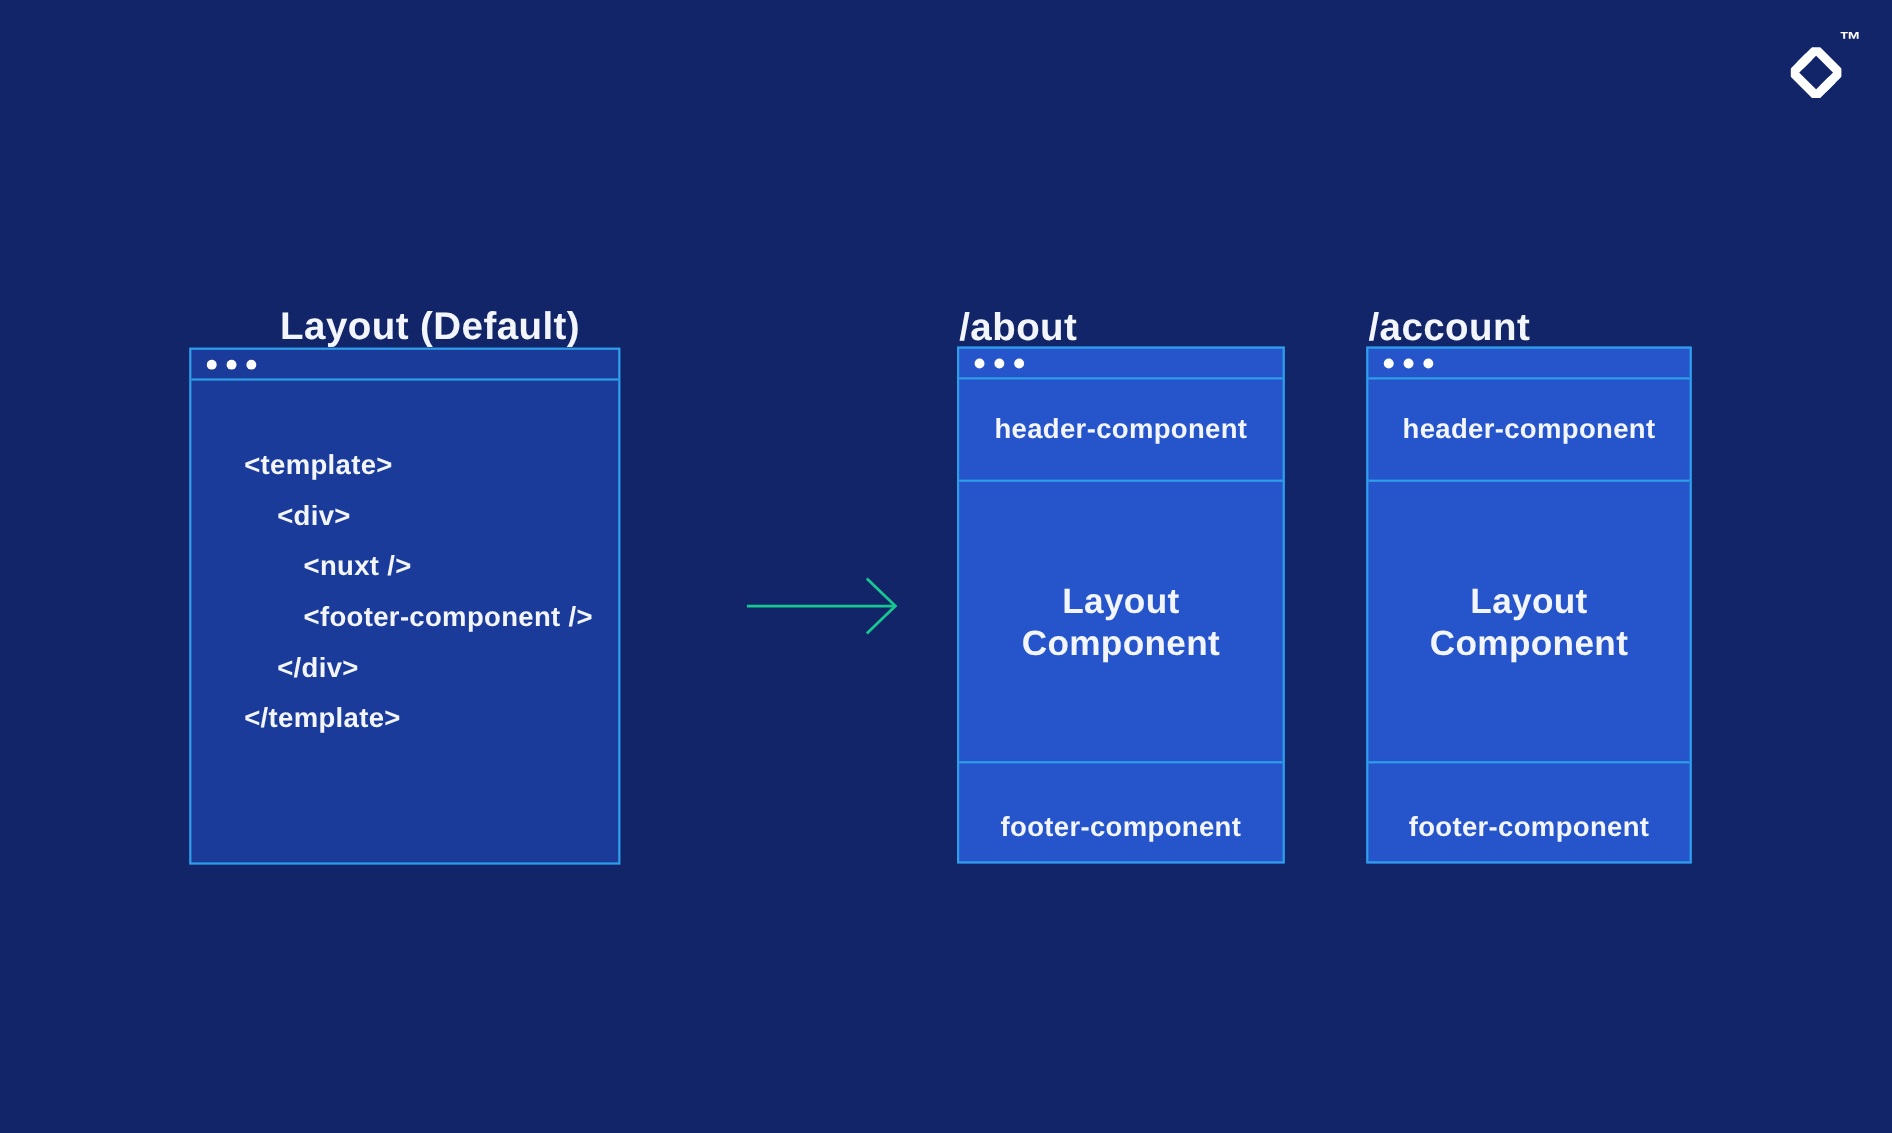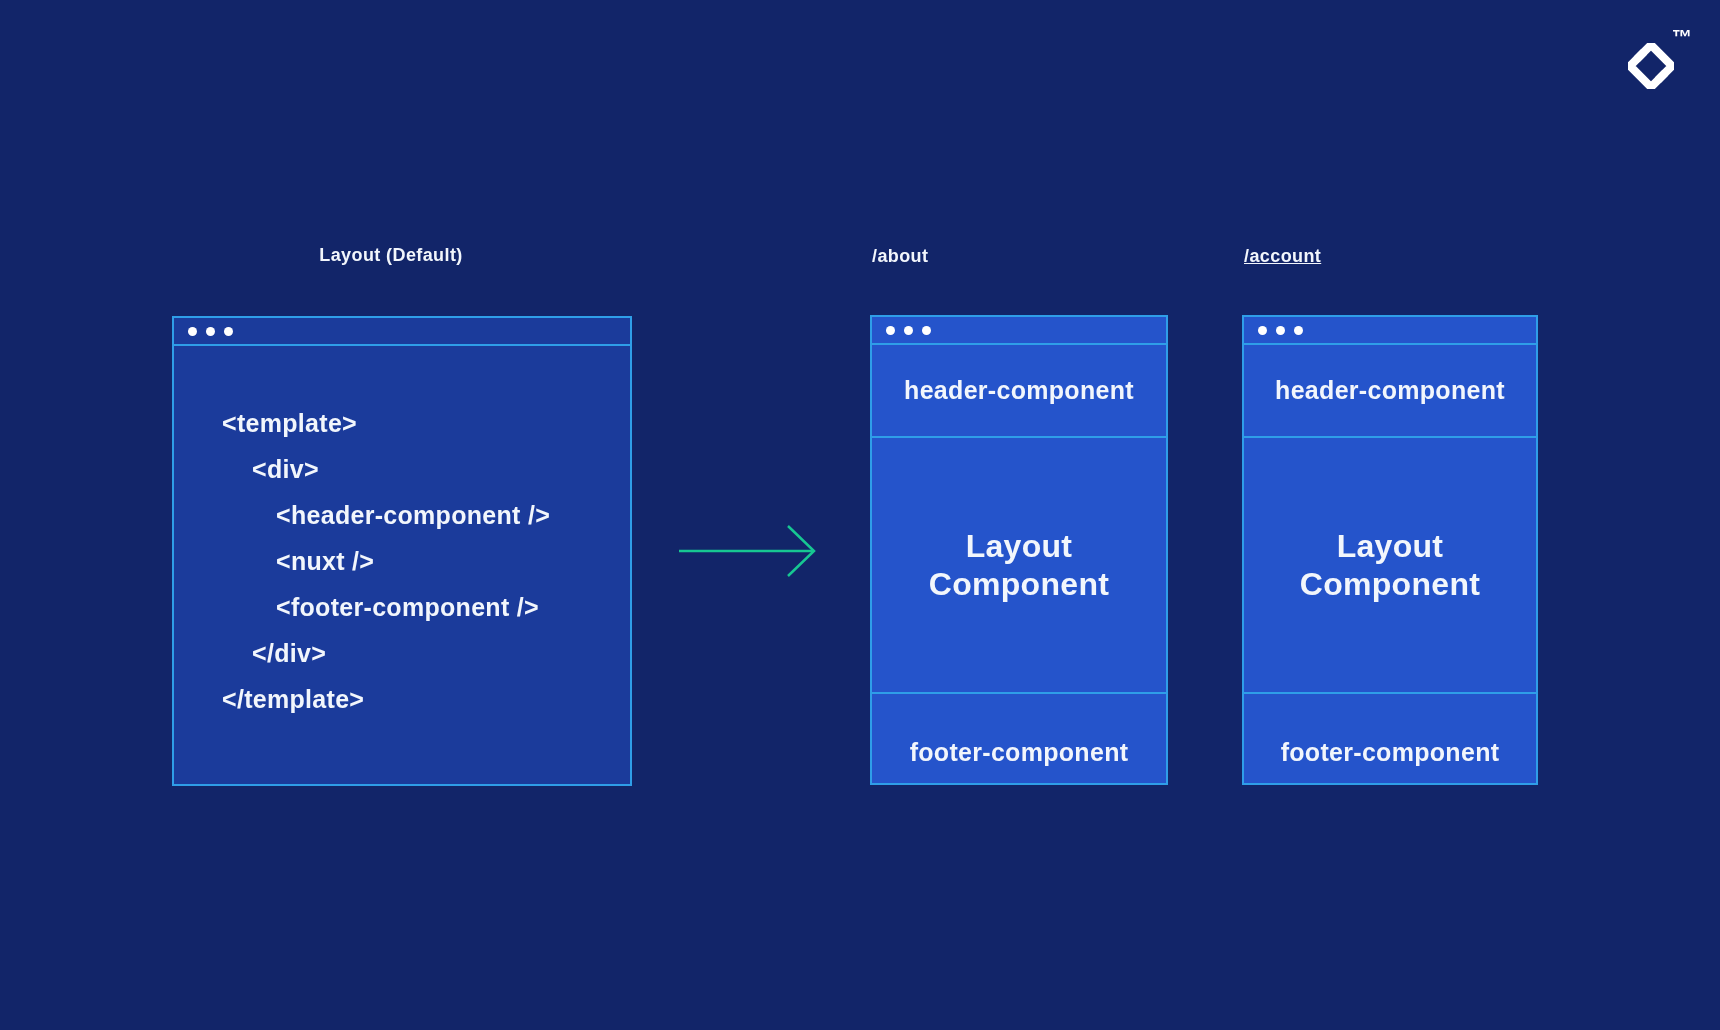--- a/index.html
+++ b/index.html
@@ -24,35 +24,36 @@
   }
   .tm {
     position: absolute; right: 0; top: -6px;
     color: var(--logo, #ffffff); font-size: 20px; font-weight: 700; line-height: 20px;
   }
 
   
   .win-title {
     position: absolute;
     color: var(--text, #F2F6FC);
-    font-size: 18px; font-weight: 600; letter-spacing: 0.4px;
+    font-size: 35px; font-weight: 600; letter-spacing: 0.4px;
     white-space: nowrap;
+    margin-top: 32px;
   }
   .title-layout  { left: 172px; top: 245px; width: 438px; text-align: center; }
   .title-about   { left: 872px; top: 246px; }
-  .title-account { left: 1244px; top: 246px; text-decoration: underline; }
+  .title-account { left: 1244px; top: 246px; }
 
   
   .window {
     position: absolute;
     border: 2px solid var(--border, #2F9EE8);
     box-sizing: border-box;
     display: flex; flex-direction: column;
   }
-  .layout-window  { left: 172px;  top: 316px; width: 460px; height: 470px; background: var(--layout-window-fill, #1B3B9B); }
+  .layout-window  { left: 172px;  top: 316px; width: 392px; height: 470px; background: var(--layout-window-fill, #1B3B9B); }
   .about-window   { left: 870px;  top: 315px; width: 298px; height: 470px; background: var(--window-fill, #2554CB); }
   .account-window { left: 1242px; top: 315px; width: 296px; height: 470px; background: var(--window-fill, #2554CB); }
 
   .titlebar {
     flex: 0 0 26px; height: 26px;
     border-bottom: 2px solid var(--border, #2F9EE8);
     display: flex; align-items: center; gap: 9px; padding-left: 14px;
   }
   .dot { width: 9px; height: 9px; border-radius: 50%; background: var(--dot, #ffffff); }
 
@@ -113,21 +114,20 @@
 
   <div class="window layout-window">
     <div class="titlebar">
       <span class="dot"></span>
       <span class="dot"></span>
       <span class="dot"></span>
     </div>
     <div class="code">
       <div class="code-line ind-0">&lt;template&gt;</div>
       <div class="code-line ind-1">&lt;div&gt;</div>
-      <div class="code-line ind-2">&lt;header-component /&gt;</div>
       <div class="code-line ind-2">&lt;nuxt /&gt;</div>
       <div class="code-line ind-2">&lt;footer-component /&gt;</div>
       <div class="code-line ind-1">&lt;/div&gt;</div>
       <div class="code-line ind-0">&lt;/template&gt;</div>
     </div>
   </div>
 
   <svg class="arrow" viewBox="0 0 155 80" aria-hidden="true">
     <polyline points="9,41 144,41"></polyline>
     <polyline points="118,16 144,41 118,66"></polyline>

